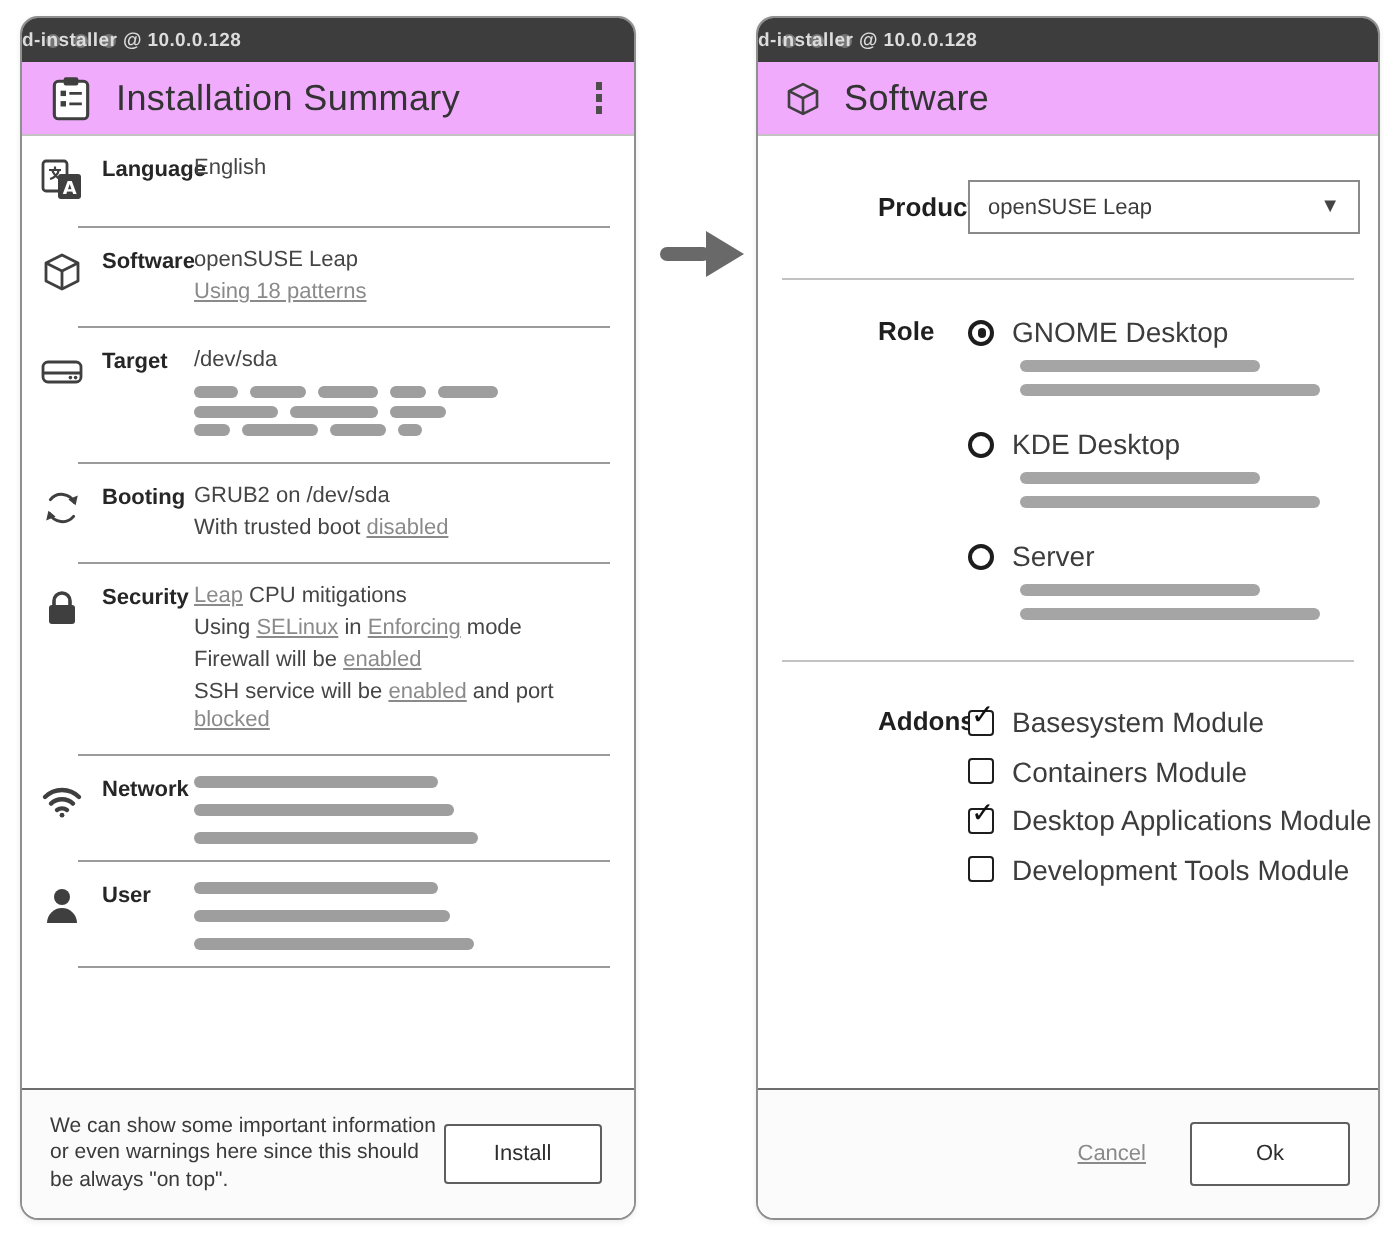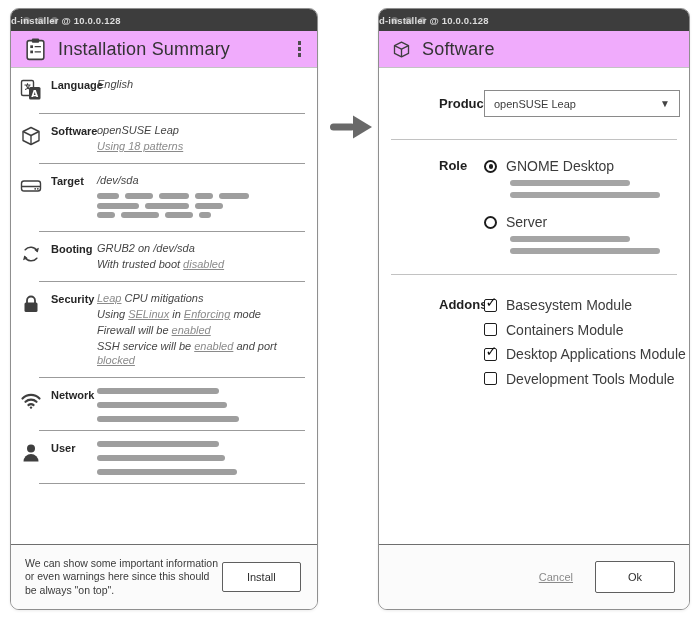--- a/index.html
+++ b/index.html
@@ -34,21 +34,21 @@
   }
   .header .h-title { font-size:18px; color:#333; margin-left:10px; letter-spacing:.2px; }
   .kebab { margin-left:auto; display:flex; flex-direction:column; gap:2.5px; padding:4px; cursor:pointer; }
   .kebab i { width:3.5px; height:3.5px; background:#4d4d4d; display:block; }
   .body { flex:1 1 auto; display:flex; flex-direction:column; overflow:hidden; }
   
   .l-row { display:grid; grid-template-columns:32px 46px 1fr; padding:9px 12px 8px 8px; }
   .icon-cell { padding-top:1px; }
   .icon-cell svg { width:24px; height:24px; display:block; }
   .row-label { font-size:11px; font-weight:bold; color:#262626; line-height:14px; padding-top:1px; }
-  .row-content { font-size:11px; color:#454545; line-height:14px;font-style:italic; }
+  .row-content { font-size:11px; color:#454545; line-height:14px; }
   .row-content .line { margin-bottom:2px; }
   .lnk { color:#8a8a8a; text-decoration:underline; cursor:pointer; }
   .sep-l { border-top:1px solid #9b9b9b; margin:0 12px 0 28px; }
   .sep-r { border-top:1px solid #c2c2c2; margin:0 12px; }
   
   .bar { height:6px; background:#9e9e9e; border-radius:3px; }
   .bar-line { display:flex; gap:6px; margin-top:3.5px; }
   .bar-stack .bar { margin-top:8px; }
   .spacer { flex:1 1 auto; }
   
@@ -326,20 +326,30 @@
           <div class="radio-group">
             <div class="radio-row">
               <span class="radio selected"></span>
               <span class="opt-label">GNOME Desktop</span>
             </div>
             <div class="radio-bars">
               <div class="bar w120"></div>
                 <div class="bar w150"></div>
             </div>
           </div>
+          <div class="radio-group">
+            <div class="radio-row">
+              <span class="radio"></span>
+              <span class="opt-label">KDE Desktop</span>
+            </div>
+            <div class="radio-bars">
+              <div class="bar w120"></div>
+                <div class="bar w150"></div>
+            </div>
+          </div>
           <div class="radio-group" style="margin-bottom:0">
             <div class="radio-row">
               <span class="radio"></span>
               <span class="opt-label">Server</span>
             </div>
             <div class="radio-bars">
               <div class="bar w120"></div>
                 <div class="bar w150"></div>
             </div>
           </div>

